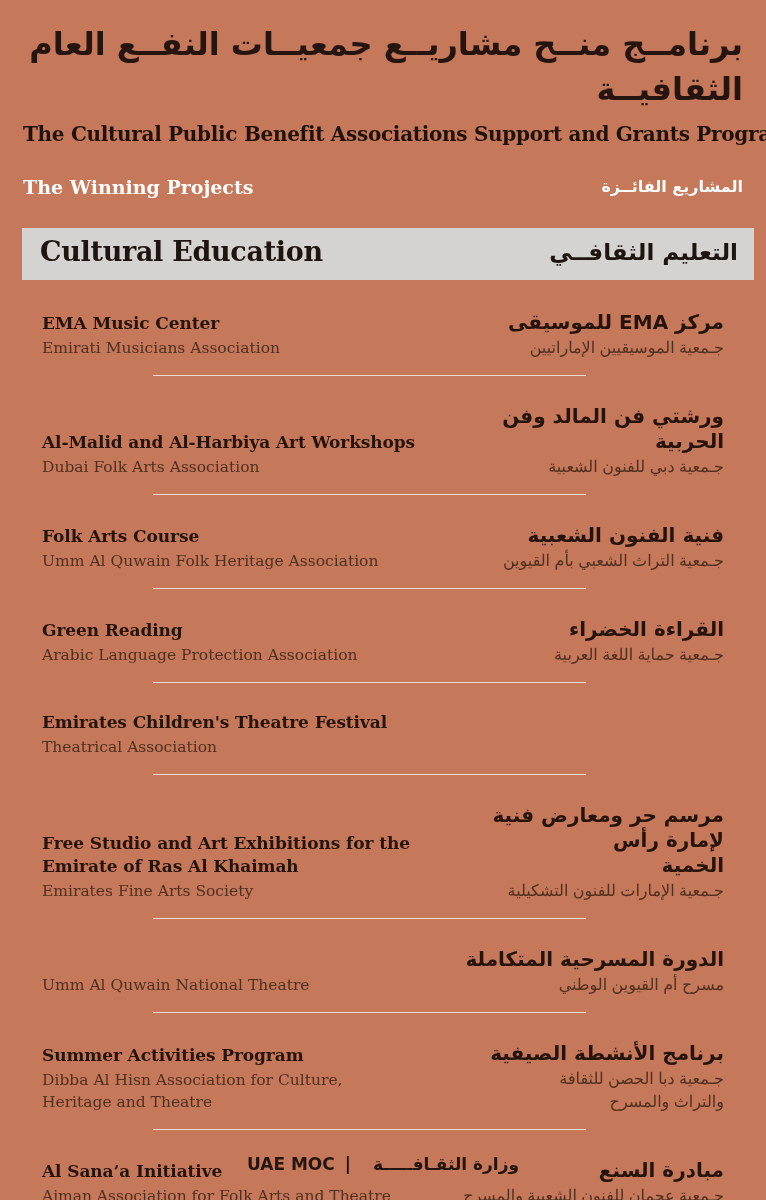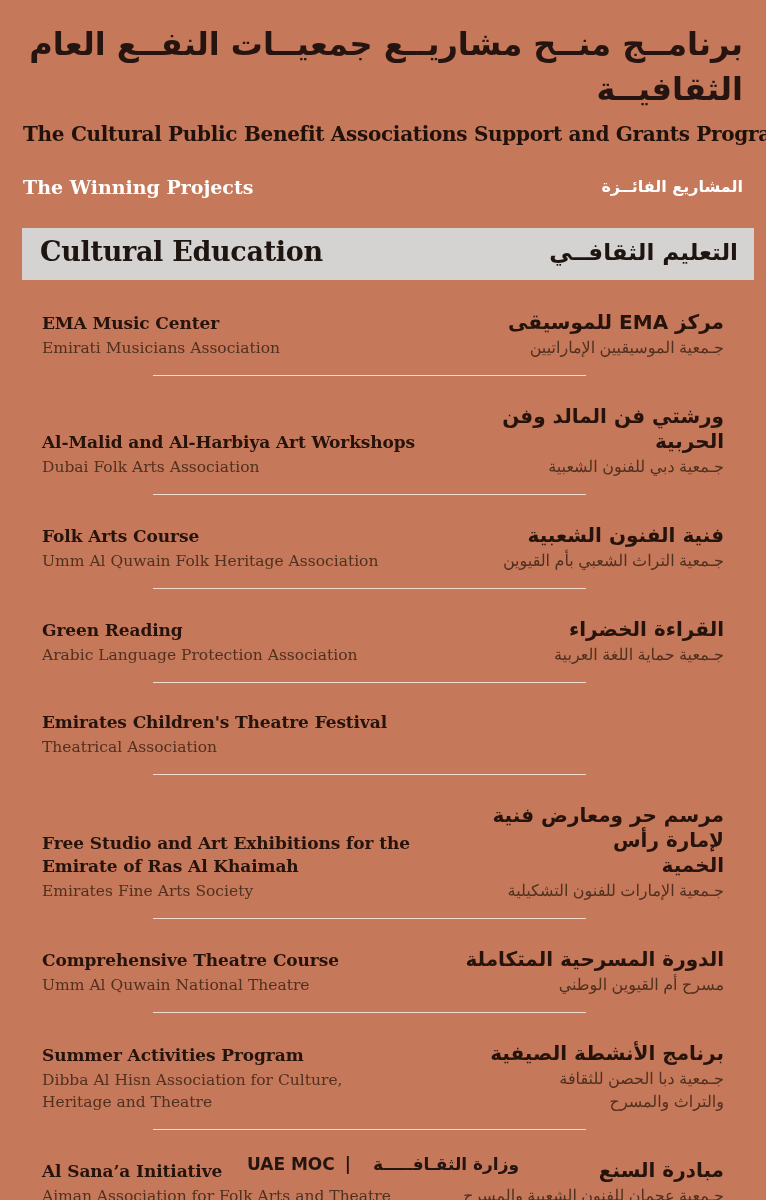--- a/index.html
+++ b/index.html
@@ -219,21 +219,20 @@
       <div class="col-ar" dir="rtl">
         <div class="ar-title">مرسم حر ومعارض فنية لإمارة رأس
 الخمية</div>
         <div class="ar-org">جـمعية الإمارات للفنون التشكيلية</div>
       </div>
     </div>
     <div class="divider"></div>
 
     <div class="project-row">
       <div class="col-en">
-        <div class="en-title">Comprehensive Theatre Course</div>
         <div class="en-org">Umm Al Quwain National Theatre</div>
       </div>
       <div class="col-ar" dir="rtl">
         <div class="ar-title">الدورة المسرحية المتكاملة</div>
         <div class="ar-org">مسرح أم القيوين الوطني</div>
       </div>
     </div>
     <div class="divider"></div>
 
     <div class="project-row">

